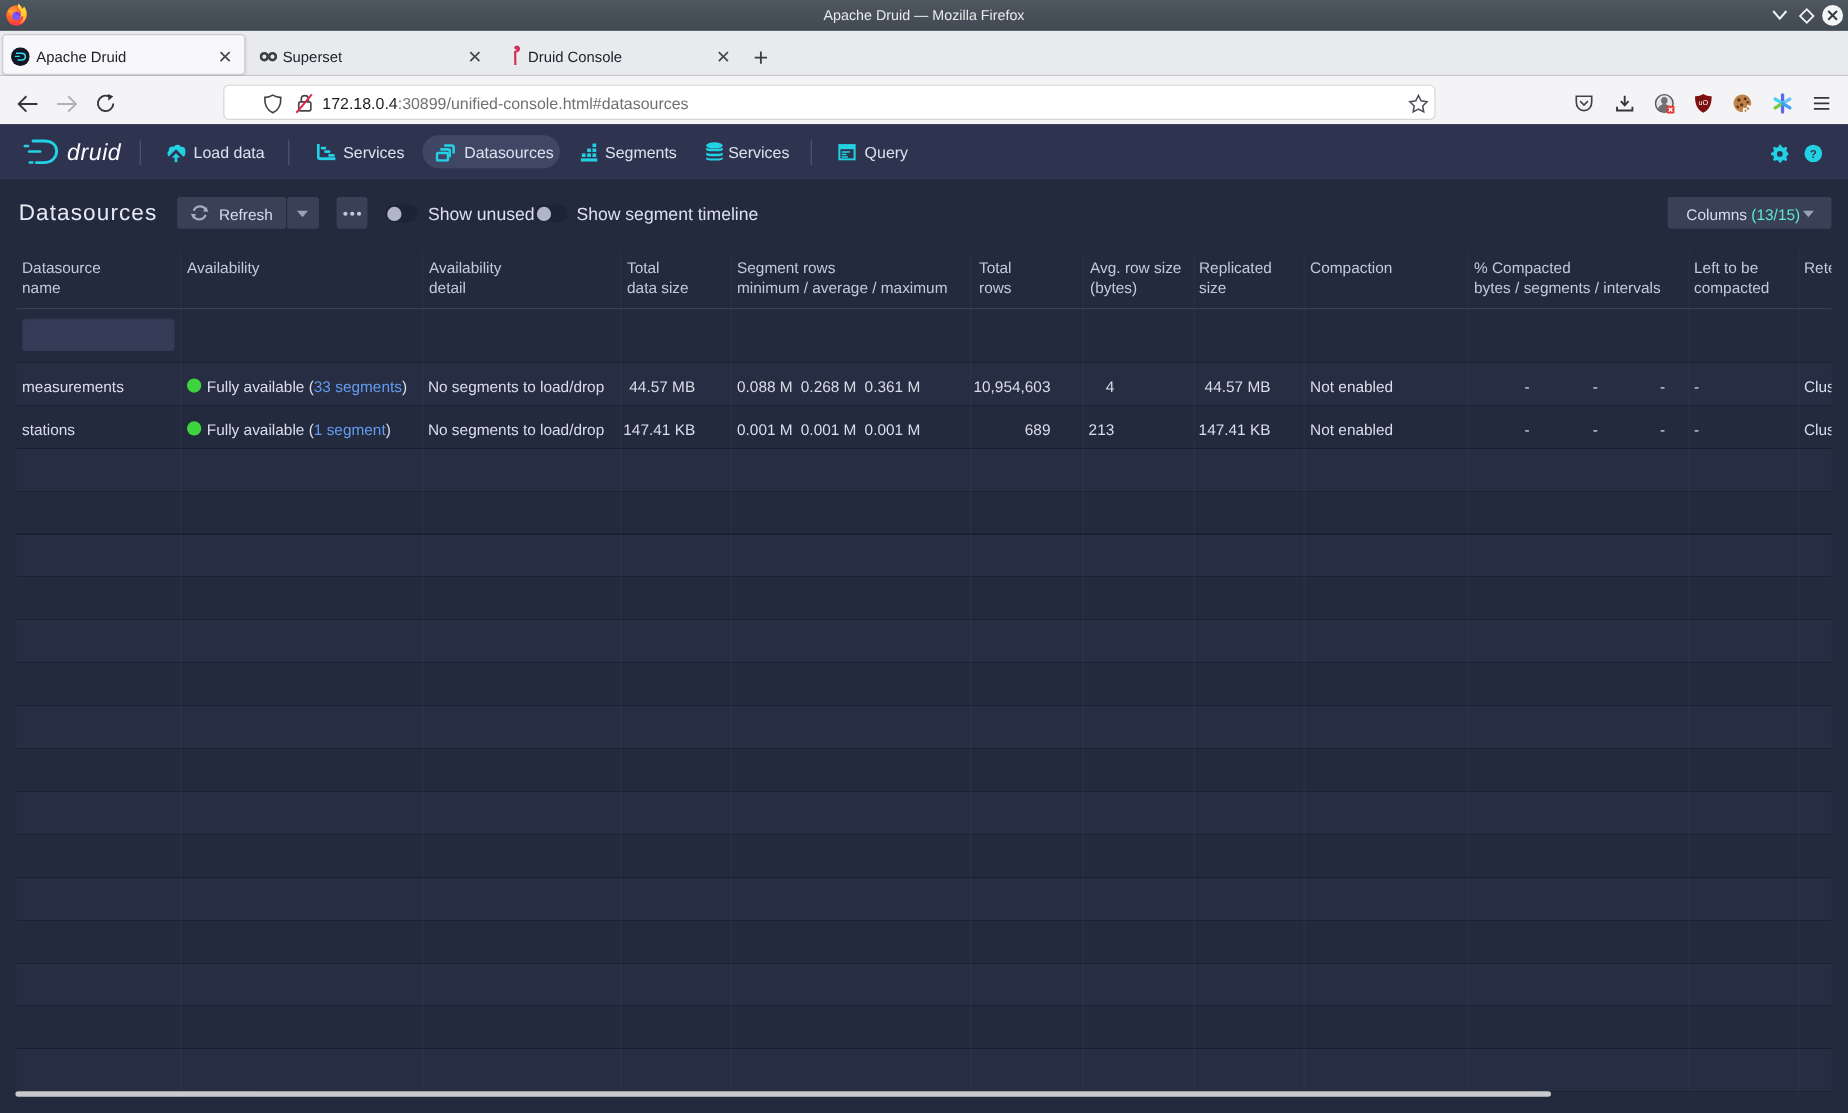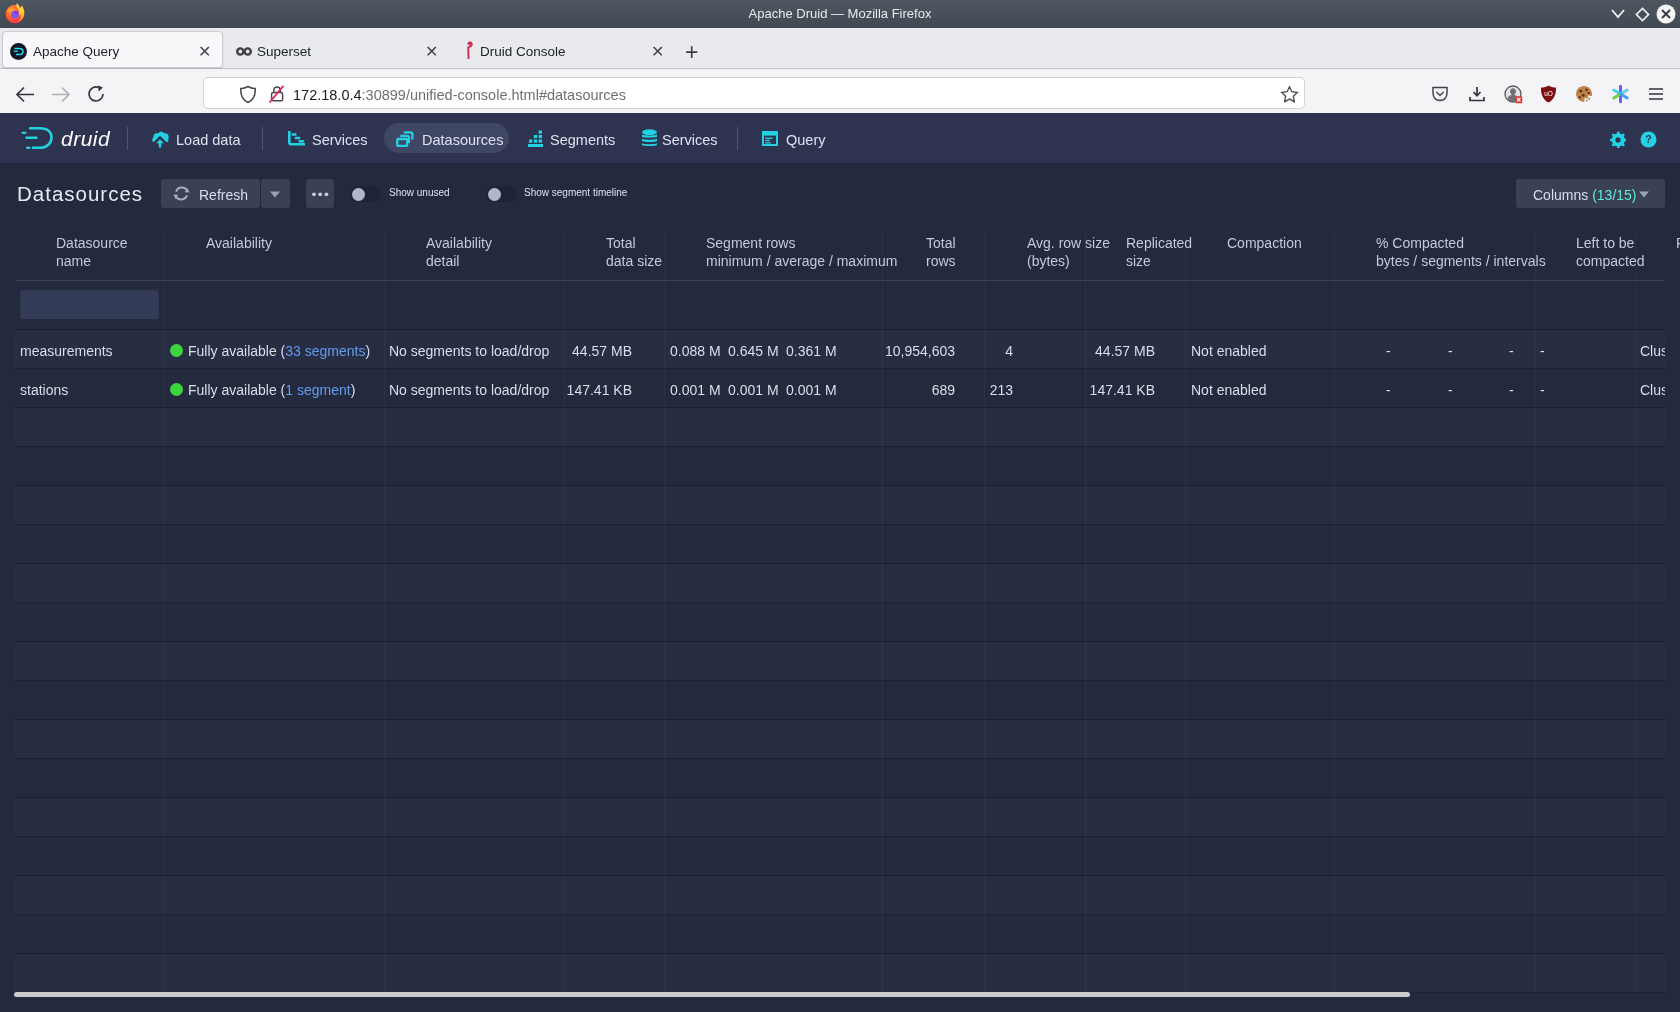--- a/index.html
+++ b/index.html
@@ -23,24 +23,24 @@
   .navtxt { top:132px; font-size:14.5px; color:#dde1ee; }
   .navsep { top:127px; width:1px; height:23px; background:#515771; }
   .navpill { left:384px; top:123px; width:125px; height:30px; background:#404764; border-radius:15px; }
 
   
   .heading { left:17px; top:182px; font-size:20.5px; letter-spacing:1px; color:#e6eaf5; }
   .btn { background:#3a4157; border-radius:3px; height:29px; top:179px; }
   .btntxt { color:#d6ddef; font-size:14px; }
   .toggletrack { width:30px; height:16px; top:186px; border-radius:8px; background:#1e2437; }
   .toggleknob { width:13px; height:13px; border-radius:50%; background:#b0b6c8; top:1.5px; left:1.5px; position:absolute; }
-  .lbl { font-size:10px; color:#dce0ee; top:187px; }
+  .lbl { font-size:16px; color:#dce0ee; top:187px; }
 
   
-  .thead-txt { font-size:14px; color:#c3c9da; line-height:18px;margin-left:36px; }
+  .thead-txt { font-size:14px; color:#c3c9da; line-height:18px; }
   .vline { top:228px; height:765px; width:1px; background:rgba(255,255,255,0.035); }
   .rows { left:15px; top:330px; width:1650px; height:663px;
      background:
        repeating-linear-gradient(to bottom, rgba(0,0,0,0.0) 0 38px, rgba(0,0,0,0.26) 38px 39px),
        repeating-linear-gradient(to bottom, #272d43 0 39px, #242a3e 39px 78px);
   }
   .hborder { left:15px; width:1650px; height:1px; background:rgba(255,255,255,0.10); }
   .cell { font-size:14px; color:#dadeea; }
   .num { text-align:right; }
   .filter { left:20px; top:289px; width:139px; height:30px; background:#353c58; border-radius:3px; box-shadow:inset 0 1px 2px rgba(0,0,0,0.3); }
@@ -89,21 +89,21 @@
   </svg>
 
 <div class="abs tabbar"></div>
 <div class="abs tab-active"></div>
 
 <svg class="abs" style="left:10px;top:43px" width="17" height="17" viewBox="0 0 17 17">
   <circle cx="8.5" cy="8.5" r="8.5" fill="#121625"></circle>
   <path d="M4.5 5.5 H9.5 C12 5.5 13 7 13 8.5 C13 10 12 11.5 9.5 11.5 H6" stroke="#2ce0f0" stroke-width="1.4" fill="none"></path>
   <path d="M3.5 8.2 H8" stroke="#2ce0f0" stroke-width="1.2" fill="none"></path>
 </svg>
-<div class="abs tabtxt" style="left:33px">Apache Query</div>
+<div class="abs tabtxt" style="left:33px">Apache Druid</div>
 <div class="abs tclose" style="left:198px">✕</div>
 
 <svg class="abs" style="left:236px;top:46px" width="16" height="11" viewBox="0 0 16 11">
   <circle cx="4.3" cy="5.5" r="3.1" fill="none" stroke="#3d3f45" stroke-width="2.4"></circle>
   <circle cx="11.7" cy="5.5" r="3.1" fill="none" stroke="#3d3f45" stroke-width="2.4"></circle>
 </svg>
 <div class="abs tabtxt" style="left:257px">Superset</div>
 <div class="abs tclose" style="left:425px">✕</div>
 
 <svg class="abs" style="left:462px;top:41px" width="12" height="19" viewBox="0 0 12 19">
@@ -341,21 +341,21 @@
 <div class="abs vline" style="left:1334px"></div>
 <div class="abs vline" style="left:1535px"></div>
 <div class="abs vline" style="left:1635px"></div>
 
 <div class="abs cell" style="left:20px;top:343px">measurements</div>
 <div class="abs dot" style="left:170px;top:344px"></div>
 <div class="abs cell" style="left:188px;top:343px">Fully available (<a class="lnk">33 segments</a>)</div>
 <div class="abs cell" style="left:389px;top:343px">No segments to load/drop</div>
 <div class="abs cell num" style="left:532px;top:343px;width:100px">44.57 MB</div>
 <div class="abs cell" style="left:670px;top:343px">0.088 M</div>
-<div class="abs cell" style="left:728px;top:343px">0.645 M</div>
+<div class="abs cell" style="left:728px;top:343px">0.268 M</div>
 <div class="abs cell" style="left:786px;top:343px">0.361 M</div>
 <div class="abs cell num" style="left:855px;top:343px;width:100px">10,954,603</div>
 <div class="abs cell num" style="left:913px;top:343px;width:100px">4</div>
 <div class="abs cell num" style="left:1055px;top:343px;width:100px">44.57 MB</div>
 <div class="abs cell" style="left:1191px;top:343px">Not enabled</div>
 <div class="abs cell" style="left:1386px;top:343px">-</div>
 <div class="abs cell" style="left:1448px;top:343px">-</div>
 <div class="abs cell" style="left:1509px;top:343px">-</div>
 <div class="abs cell" style="left:1540px;top:343px">-</div>
 <div class="abs cell" style="left:1640px;top:343px;width:25px;overflow:hidden;white-space:nowrap">Cluster default</div>

